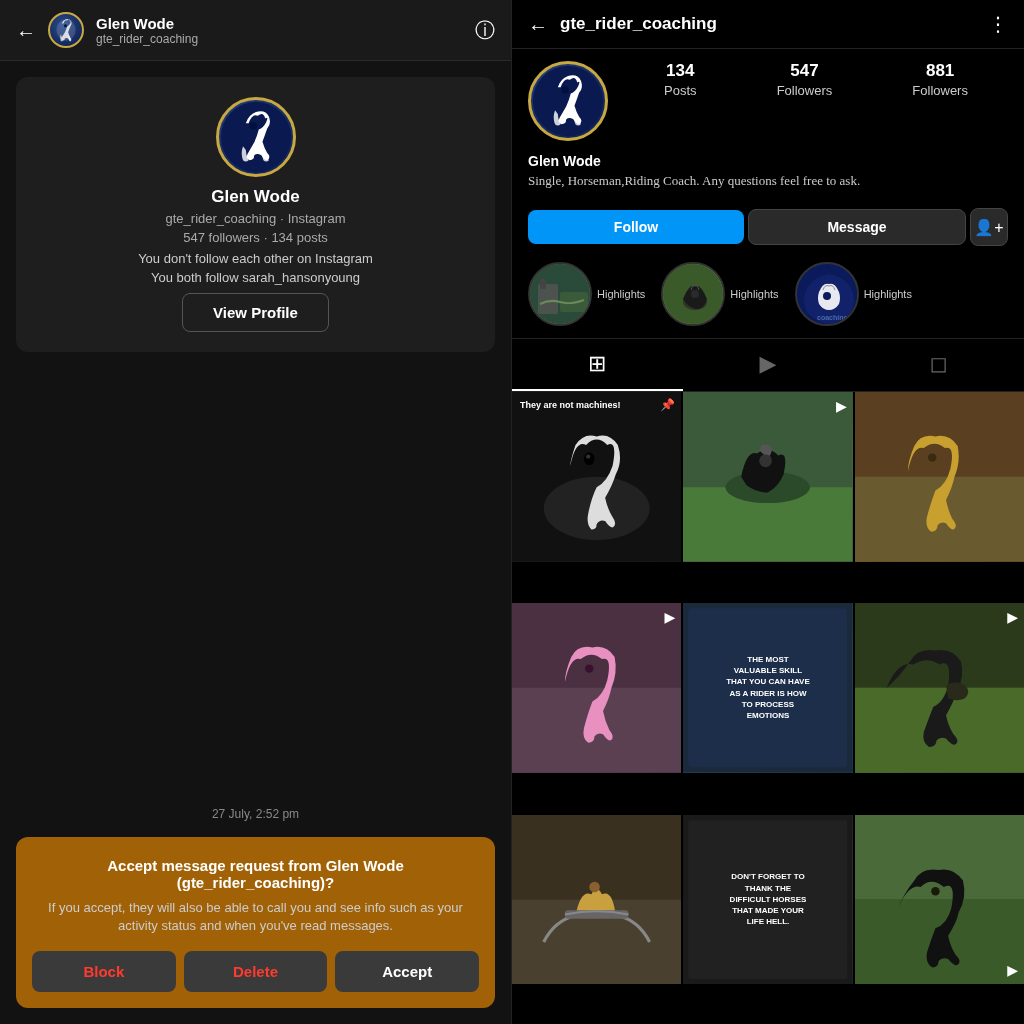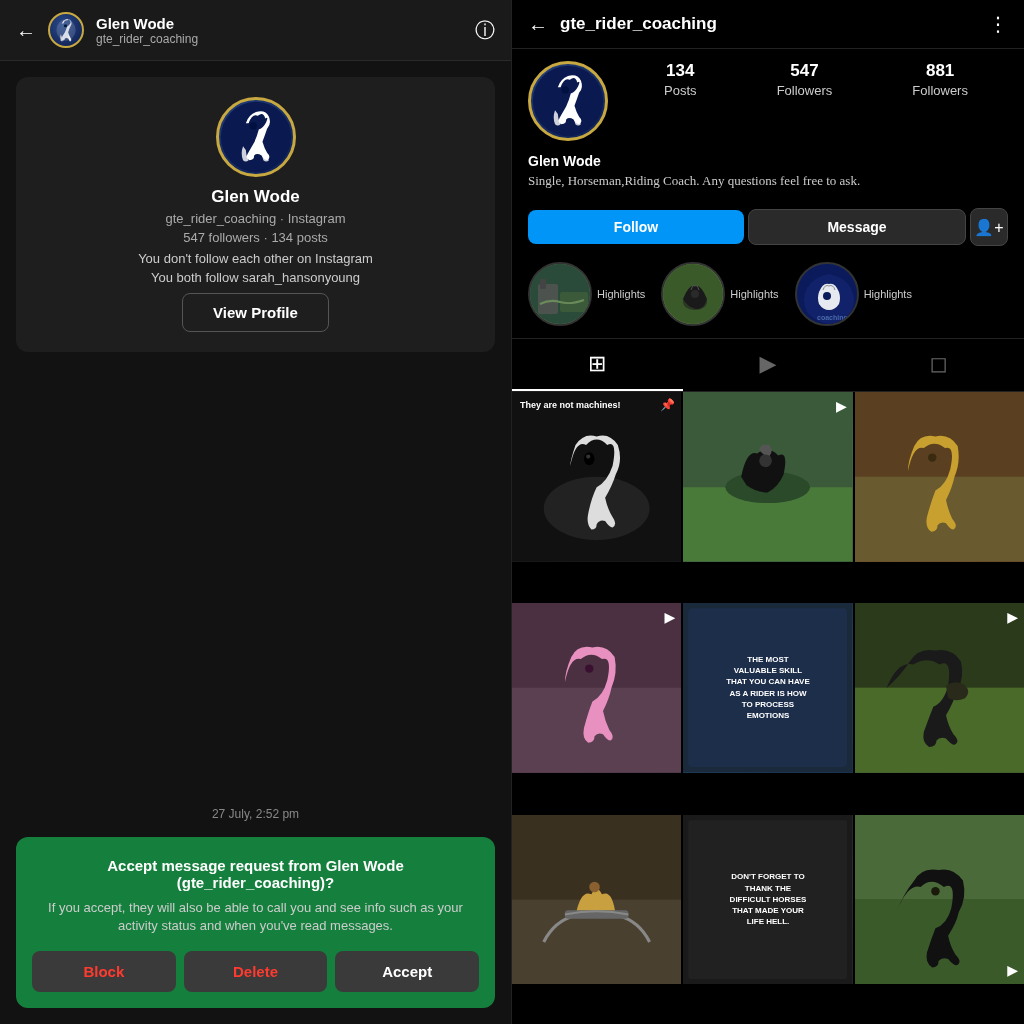--- a/index.html
+++ b/index.html
@@ -181,21 +181,21 @@
       flex-shrink: 0;
     }
 
     .message-text {
       font-size: 16px;
       line-height: 1.4;
     }
 
     
     .accept-dialog {
-      background: #15803d;
+      background: #a16207;
       border-radius: 12px;
       padding: 20px 16px 16px;
       margin-bottom: 0;
     }
 
     .accept-title {
       color: #fff;
       font-size: 15px;
       font-weight: 600;
       text-align: center;

